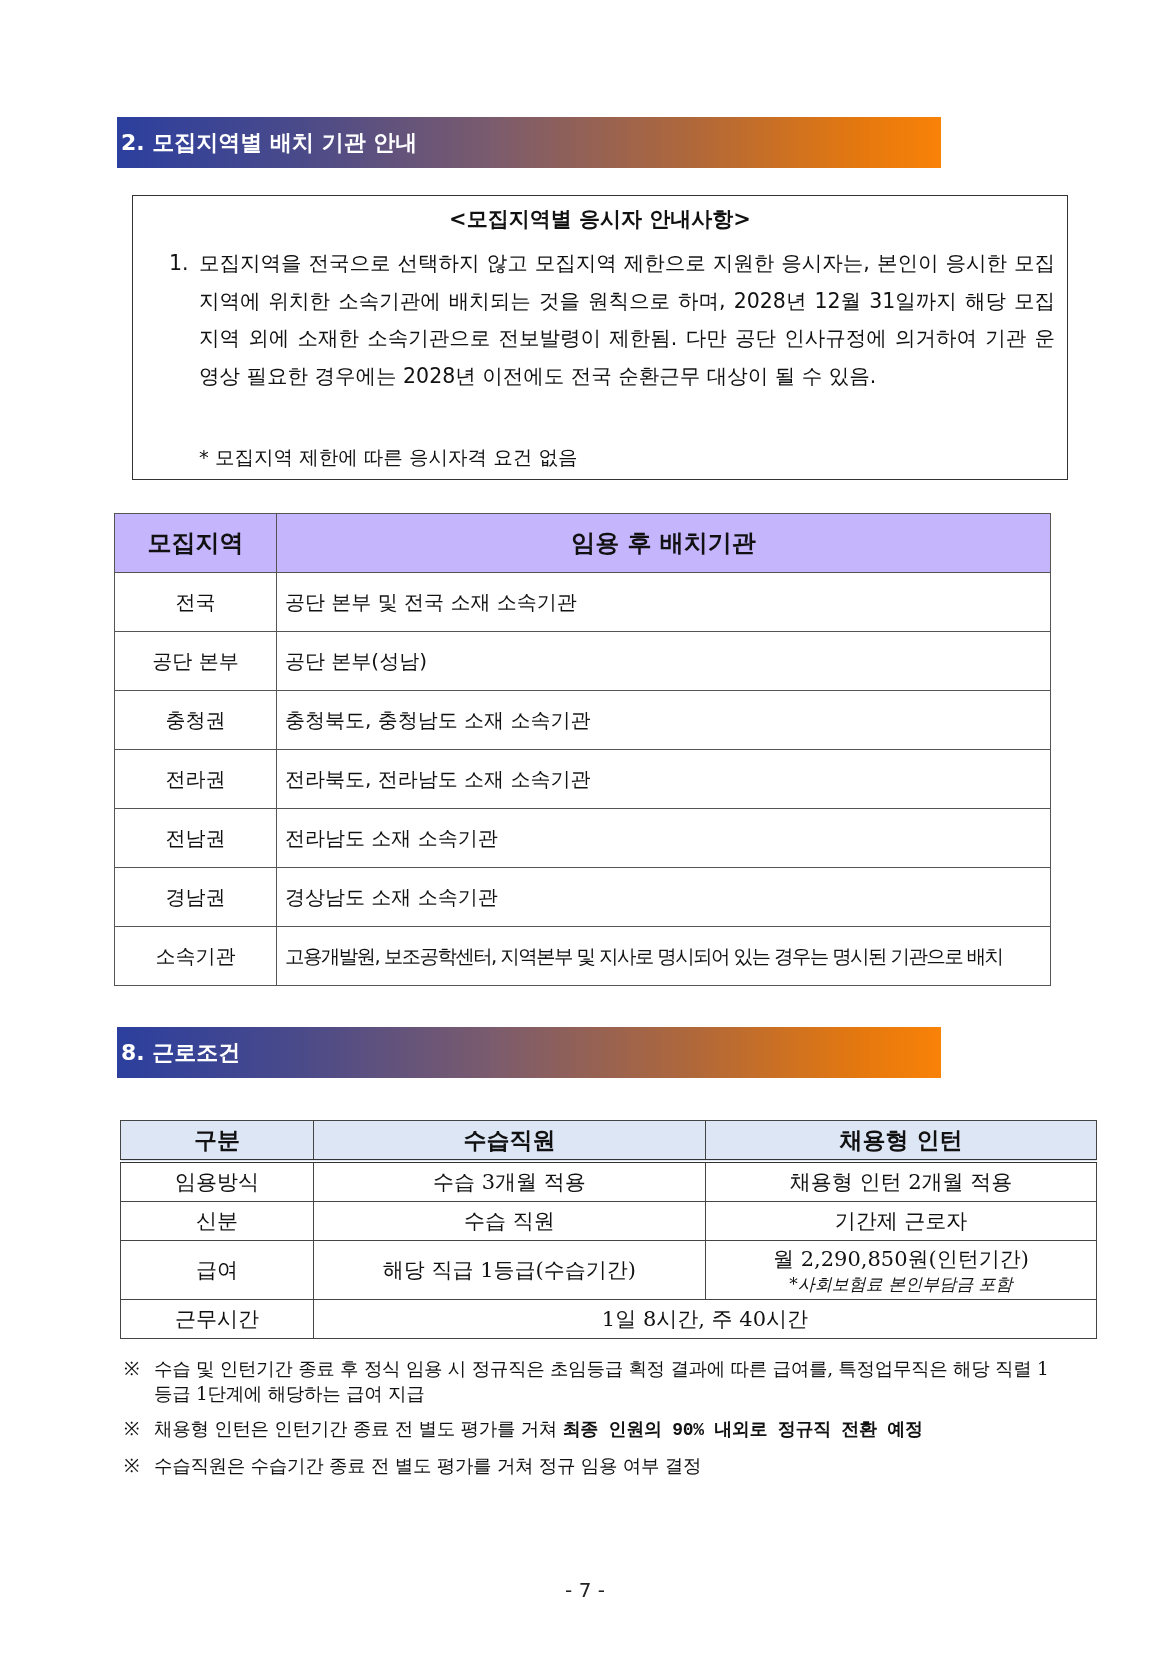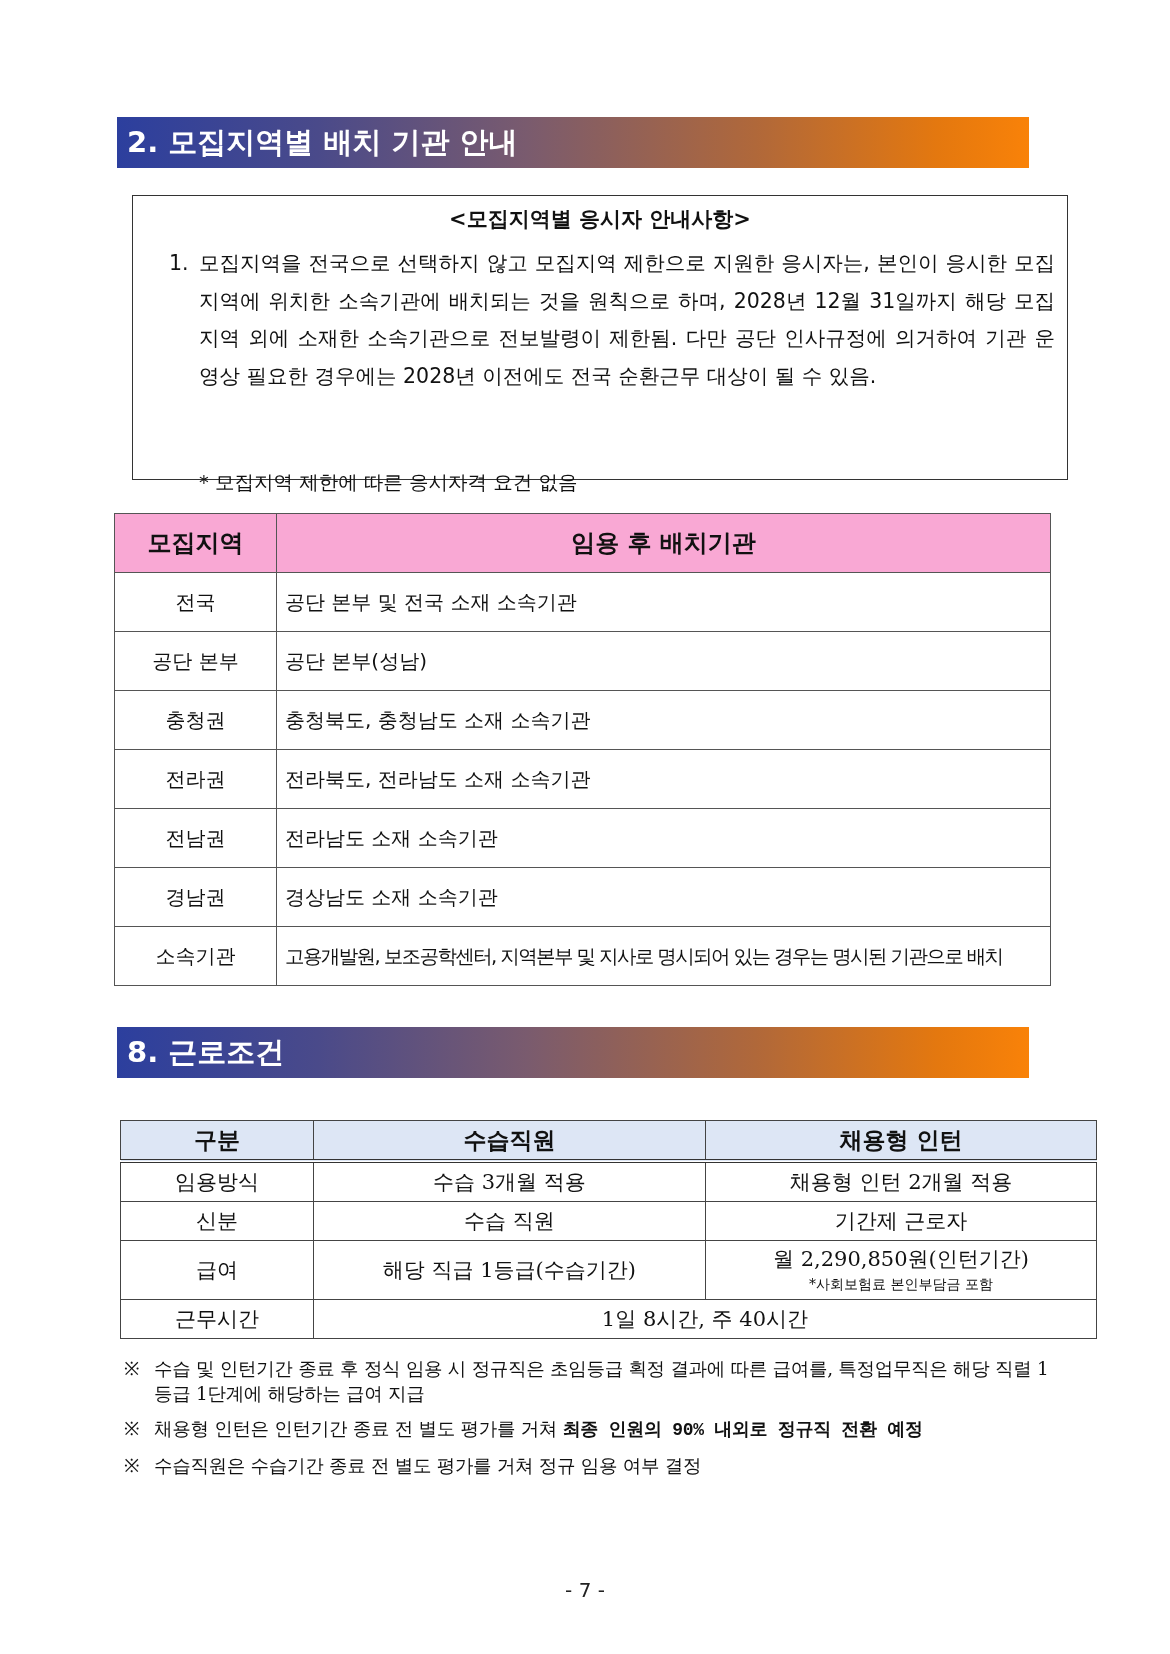--- a/index.html
+++ b/index.html
@@ -1,42 +1,42 @@
 <!DOCTYPE html>
 <html><head>
 <meta charset="utf-8">
 <style>
   html, body { margin: 0; padding: 0; background: #ffffff; }
   body { width: 1170px; height: 1654px; position: relative; overflow: hidden;
          font-family: "DejaVu Sans", sans-serif; color: #111; }
-  .section-bar { position: absolute; left: 117px; width: 912px; height: 51px;
+  .section-bar { position: absolute; left: 117px; width: 824px; height: 51px;
      background: linear-gradient(90deg, #2c3f9e 0%, #4a4a8a 22%, #7a5b6e 45%, #b0683a 70%, #e4780f 90%, #f98208 100%);
-     color: #fff; font-weight: bold; font-size: 29px; line-height: 51px; padding-left: 10px; box-sizing: border-box; }
+     color: #fff; font-weight: bold; font-size: 22px; line-height: 51px; padding-left: 4px; box-sizing: border-box; }
   .notice-box { position: absolute; left: 132px; top: 195px; width: 936px; height: 285px;
      border: 1.5px solid #333; box-sizing: border-box; }
   .notice-title { text-align: center; font-weight: bold; font-size: 21px; margin-top: 9px; }
   .notice-item { position: absolute; left: 36px; right: 12px; top: 49px; font-size: 20.5px; line-height: 37.5px;
      text-align: justify; padding-left: 30px; }
   .notice-item .num { position: absolute; left: 0; top: 0; }
-  .notice-sub { position: absolute; left: 66px; top: 248px; font-size: 19.5px; margin-top: 25px; }
+  .notice-sub { position: absolute; left: 66px; top: 248px; font-size: 19.5px; }
   table { border-collapse: collapse; position: absolute; }
   .t1 { left: 114px; top: 513px; width: 937px; font-size: 20px; }
   .t1 td, .t1 th { border: 1.5px solid #555; }
-  .t1 th { background: #f9a8d4; height: 56px; font-size: 24px; font-weight: bold; }
+  .t1 th { background: #c4b5fd; height: 56px; font-size: 24px; font-weight: bold; }
   .t1 td { height: 56px; }
   .t1 td.c1 { width: 159px; text-align: center; }
   .t1 td.c2 { padding-left: 8px; text-align: left; }
   .t1 td.tight { letter-spacing: -1.6px; font-size: 19.5px; }
   .t2 { left: 120px; top: 1120px; width: 977px; font-family: "DejaVu Serif", serif; font-size: 21px; }
   .t2 td, .t2 th { border: 1.2px solid #444; text-align: center; }
   .t2 th { background: #dde6f5; height: 36px; font-family: "DejaVu Sans", sans-serif; font-size: 23px; font-weight: bold;
      border-bottom: 4px double #333; }
   .t2 td { height: 36px; }
   .t2 td.pay { height: 56px; }
-  .t2 .small { font-size: 14px; display: block; line-height: 22px; }
+  .t2 .small { font-size: 17px; display: block; line-height: 22px; font-style: italic; }
   .t2 .line1 { display: block; line-height: 28px; }
   .notes { position: absolute; left: 124px; top: 1356px; width: 936px; font-family: "DejaVu Serif", serif;
      font-size: 18.5px; color: #111; }
   .note { position: relative; padding-left: 30px; line-height: 25px; margin-bottom: 10px; letter-spacing: -0.3px; }
   .note .mark { position: absolute; left: 0; top: 0; }
   .note b { font-family: Liberation Mono, monospace; font-weight: bold; font-size: 18px; }
   .page-num { position: absolute; top: 1578px; left: 0; width: 1170px; text-align: center;
      font-size: 20px; color: #222; }
 </style>
 </head>

